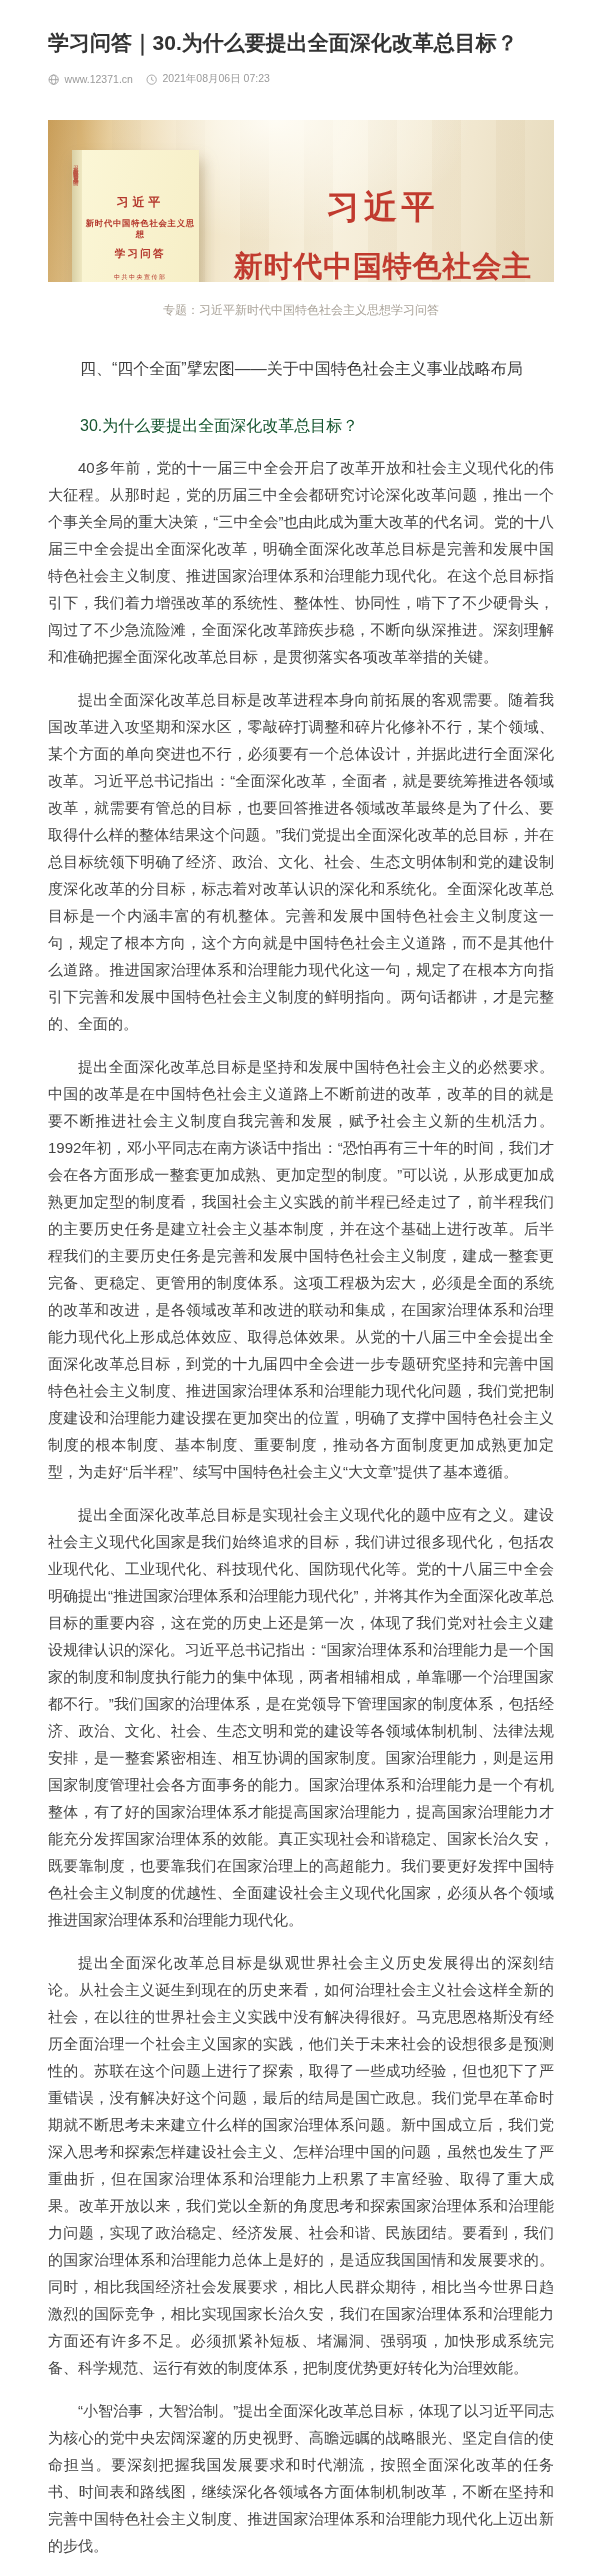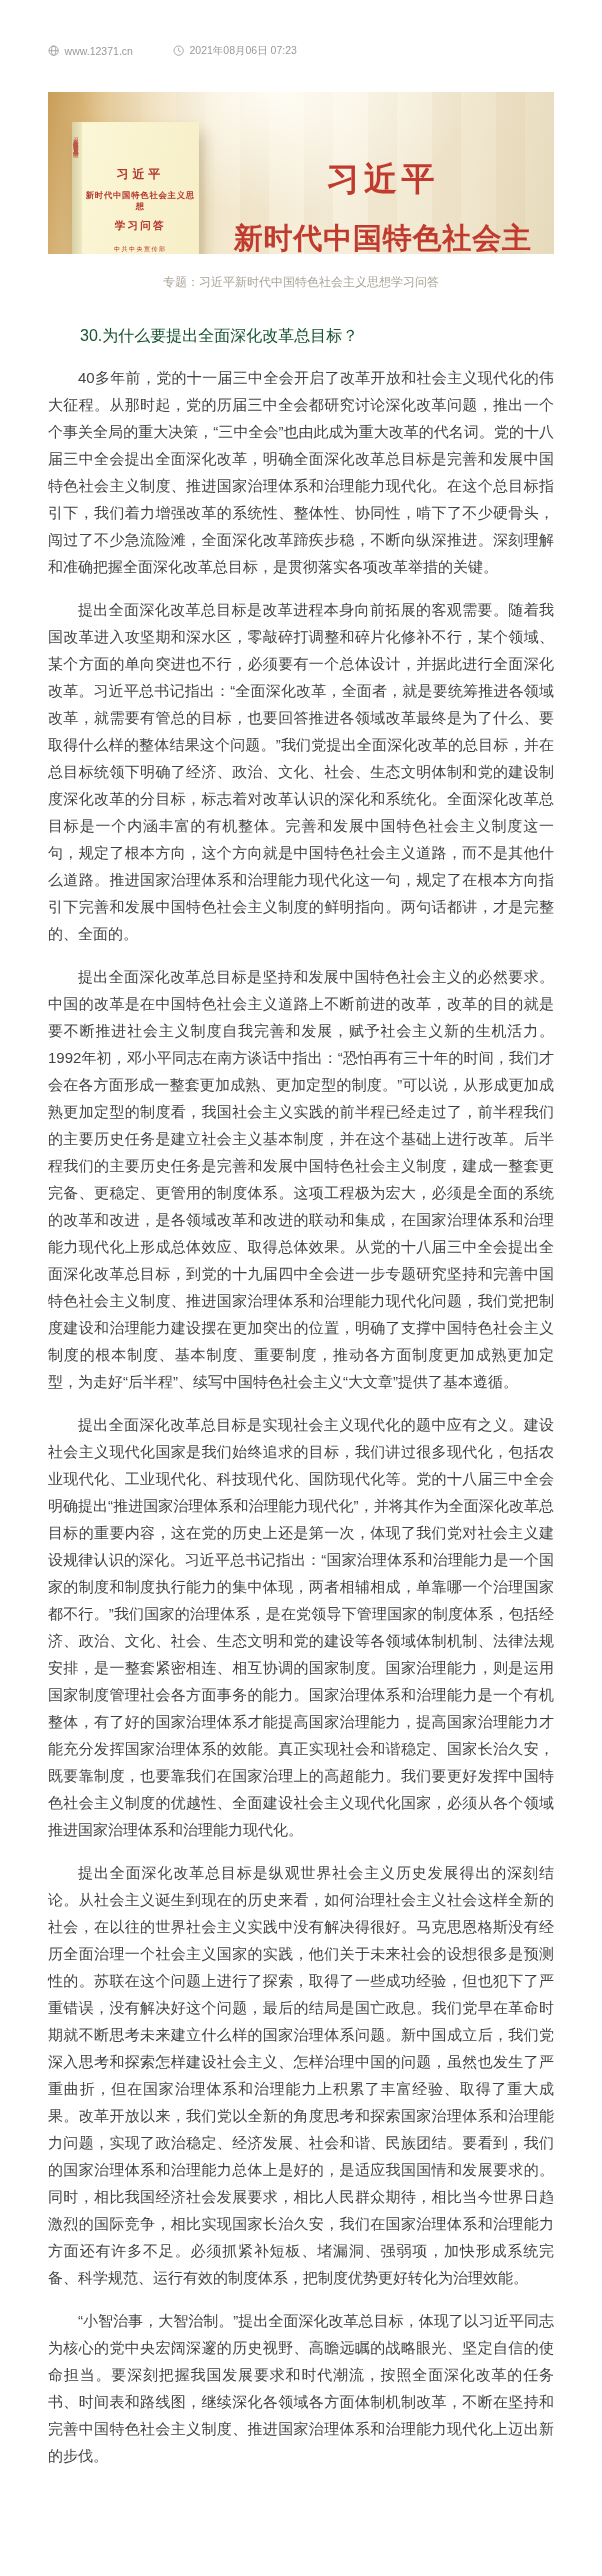--- a/index.html
+++ b/index.html
@@ -15,21 +15,21 @@
     font-size: 21px;
     line-height: 1.35;
     font-weight: bold;
     color: #333333;
     margin: 0;
   }
   .meta-row {
     margin-top: 15px;
     display: flex;
     align-items: center;
-    gap: 40px;
+    gap: 13px;
     color: #9a9a9a;
     font-size: 10.5px;
   }
   .meta-item { display: flex; align-items: center; gap: 5.3px; }
   .meta-item svg { display: block; }
 
   
   .banner {
     margin-top: 34px;
     height: 162px;
@@ -129,20 +129,21 @@
     text-indent: 2em;
     text-align: justify;
   }
   .article-body p:last-child { margin-bottom: 0; }
 </style>
 </head>
 <body>
 
 <div class="page">
 
+  <h1 class="article-title">学习问答｜30.为什么要提出全面深化改革总目标？</h1>
 
   <div class="meta-row">
     <div class="meta-item">
       <span>
         <svg width="11.3" height="11.3" viewBox="0 0 16 16" fill="none" stroke="#9a9a9a" stroke-width="1.2">
           <circle cx="8" cy="8" r="6.6"></circle>
           <ellipse cx="8" cy="8" rx="3" ry="6.6"></ellipse>
           <line x1="1.4" y1="8" x2="14.6" y2="8"></line>
         </svg>
       </span>
@@ -177,20 +178,21 @@
     </div>
     <div class="banner-headline">
       <div class="headline-line1">习近平</div>
       <div class="headline-line2">新时代中国特色社会主义思想</div>
 
     </div>
   </div>
 
   <div class="banner-caption">专题：习近平新时代中国特色社会主义思想学习问答</div>
 
+  <h2 class="section-heading">四、“四个全面”擘宏图——关于中国特色社会主义事业战略布局</h2>
 
   <h3 class="question-heading">30.为什么要提出全面深化改革总目标？</h3>
 
   <div class="article-body">
     <p>40多年前，党的十一届三中全会开启了改革开放和社会主义现代化的伟大征程。从那时起，党的历届三中全会都研究讨论深化改革问题，推出一个个事关全局的重大决策，“三中全会”也由此成为重大改革的代名词。党的十八届三中全会提出全面深化改革，明确全面深化改革总目标是完善和发展中国特色社会主义制度、推进国家治理体系和治理能力现代化。在这个总目标指引下，我们着力增强改革的系统性、整体性、协同性，啃下了不少硬骨头，闯过了不少急流险滩，全面深化改革蹄疾步稳，不断向纵深推进。深刻理解和准确把握全面深化改革总目标，是贯彻落实各项改革举措的关键。</p>
     <p>提出全面深化改革总目标是改革进程本身向前拓展的客观需要。随着我国改革进入攻坚期和深水区，零敲碎打调整和碎片化修补不行，某个领域、某个方面的单向突进也不行，必须要有一个总体设计，并据此进行全面深化改革。习近平总书记指出：“全面深化改革，全面者，就是要统筹推进各领域改革，就需要有管总的目标，也要回答推进各领域改革最终是为了什么、要取得什么样的整体结果这个问题。”我们党提出全面深化改革的总目标，并在总目标统领下明确了经济、政治、文化、社会、生态文明体制和党的建设制度深化改革的分目标，标志着对改革认识的深化和系统化。全面深化改革总目标是一个内涵丰富的有机整体。完善和发展中国特色社会主义制度这一句，规定了根本方向，这个方向就是中国特色社会主义道路，而不是其他什么道路。推进国家治理体系和治理能力现代化这一句，规定了在根本方向指引下完善和发展中国特色社会主义制度的鲜明指向。两句话都讲，才是完整的、全面的。</p>
     <p>提出全面深化改革总目标是坚持和发展中国特色社会主义的必然要求。中国的改革是在中国特色社会主义道路上不断前进的改革，改革的目的就是要不断推进社会主义制度自我完善和发展，赋予社会主义新的生机活力。1992年初，邓小平同志在南方谈话中指出：“恐怕再有三十年的时间，我们才会在各方面形成一整套更加成熟、更加定型的制度。”可以说，从形成更加成熟更加定型的制度看，我国社会主义实践的前半程已经走过了，前半程我们的主要历史任务是建立社会主义基本制度，并在这个基础上进行改革。后半程我们的主要历史任务是完善和发展中国特色社会主义制度，建成一整套更完备、更稳定、更管用的制度体系。这项工程极为宏大，必须是全面的系统的改革和改进，是各领域改革和改进的联动和集成，在国家治理体系和治理能力现代化上形成总体效应、取得总体效果。从党的十八届三中全会提出全面深化改革总目标，到党的十九届四中全会进一步专题研究坚持和完善中国特色社会主义制度、推进国家治理体系和治理能力现代化问题，我们党把制度建设和治理能力建设摆在更加突出的位置，明确了支撑中国特色社会主义制度的根本制度、基本制度、重要制度，推动各方面制度更加成熟更加定型，为走好“后半程”、续写中国特色社会主义“大文章”提供了基本遵循。</p>
     <p>提出全面深化改革总目标是实现社会主义现代化的题中应有之义。建设社会主义现代化国家是我们始终追求的目标，我们讲过很多现代化，包括农业现代化、工业现代化、科技现代化、国防现代化等。党的十八届三中全会明确提出“推进国家治理体系和治理能力现代化”，并将其作为全面深化改革总目标的重要内容，这在党的历史上还是第一次，体现了我们党对社会主义建设规律认识的深化。习近平总书记指出：“国家治理体系和治理能力是一个国家的制度和制度执行能力的集中体现，两者相辅相成，单靠哪一个治理国家都不行。”我们国家的治理体系，是在党领导下管理国家的制度体系，包括经济、政治、文化、社会、生态文明和党的建设等各领域体制机制、法律法规安排，是一整套紧密相连、相互协调的国家制度。国家治理能力，则是运用国家制度管理社会各方面事务的能力。国家治理体系和治理能力是一个有机整体，有了好的国家治理体系才能提高国家治理能力，提高国家治理能力才能充分发挥国家治理体系的效能。真正实现社会和谐稳定、国家长治久安，既要靠制度，也要靠我们在国家治理上的高超能力。我们要更好发挥中国特色社会主义制度的优越性、全面建设社会主义现代化国家，必须从各个领域推进国家治理体系和治理能力现代化。</p>
     <p>提出全面深化改革总目标是纵观世界社会主义历史发展得出的深刻结论。从社会主义诞生到现在的历史来看，如何治理社会主义社会这样全新的社会，在以往的世界社会主义实践中没有解决得很好。马克思恩格斯没有经历全面治理一个社会主义国家的实践，他们关于未来社会的设想很多是预测性的。苏联在这个问题上进行了探索，取得了一些成功经验，但也犯下了严重错误，没有解决好这个问题，最后的结局是国亡政息。我们党早在革命时期就不断思考未来建立什么样的国家治理体系问题。新中国成立后，我们党深入思考和探索怎样建设社会主义、怎样治理中国的问题，虽然也发生了严重曲折，但在国家治理体系和治理能力上积累了丰富经验、取得了重大成果。改革开放以来，我们党以全新的角度思考和探索国家治理体系和治理能力问题，实现了政治稳定、经济发展、社会和谐、民族团结。要看到，我们的国家治理体系和治理能力总体上是好的，是适应我国国情和发展要求的。同时，相比我国经济社会发展要求，相比人民群众期待，相比当今世界日趋激烈的国际竞争，相比实现国家长治久安，我们在国家治理体系和治理能力方面还有许多不足。必须抓紧补短板、堵漏洞、强弱项，加快形成系统完备、科学规范、运行有效的制度体系，把制度优势更好转化为治理效能。</p>
     <p>“小智治事，大智治制。”提出全面深化改革总目标，体现了以习近平同志为核心的党中央宏阔深邃的历史视野、高瞻远瞩的战略眼光、坚定自信的使命担当。要深刻把握我国发展要求和时代潮流，按照全面深化改革的任务书、时间表和路线图，继续深化各领域各方面体制机制改革，不断在坚持和完善中国特色社会主义制度、推进国家治理体系和治理能力现代化上迈出新的步伐。</p>

